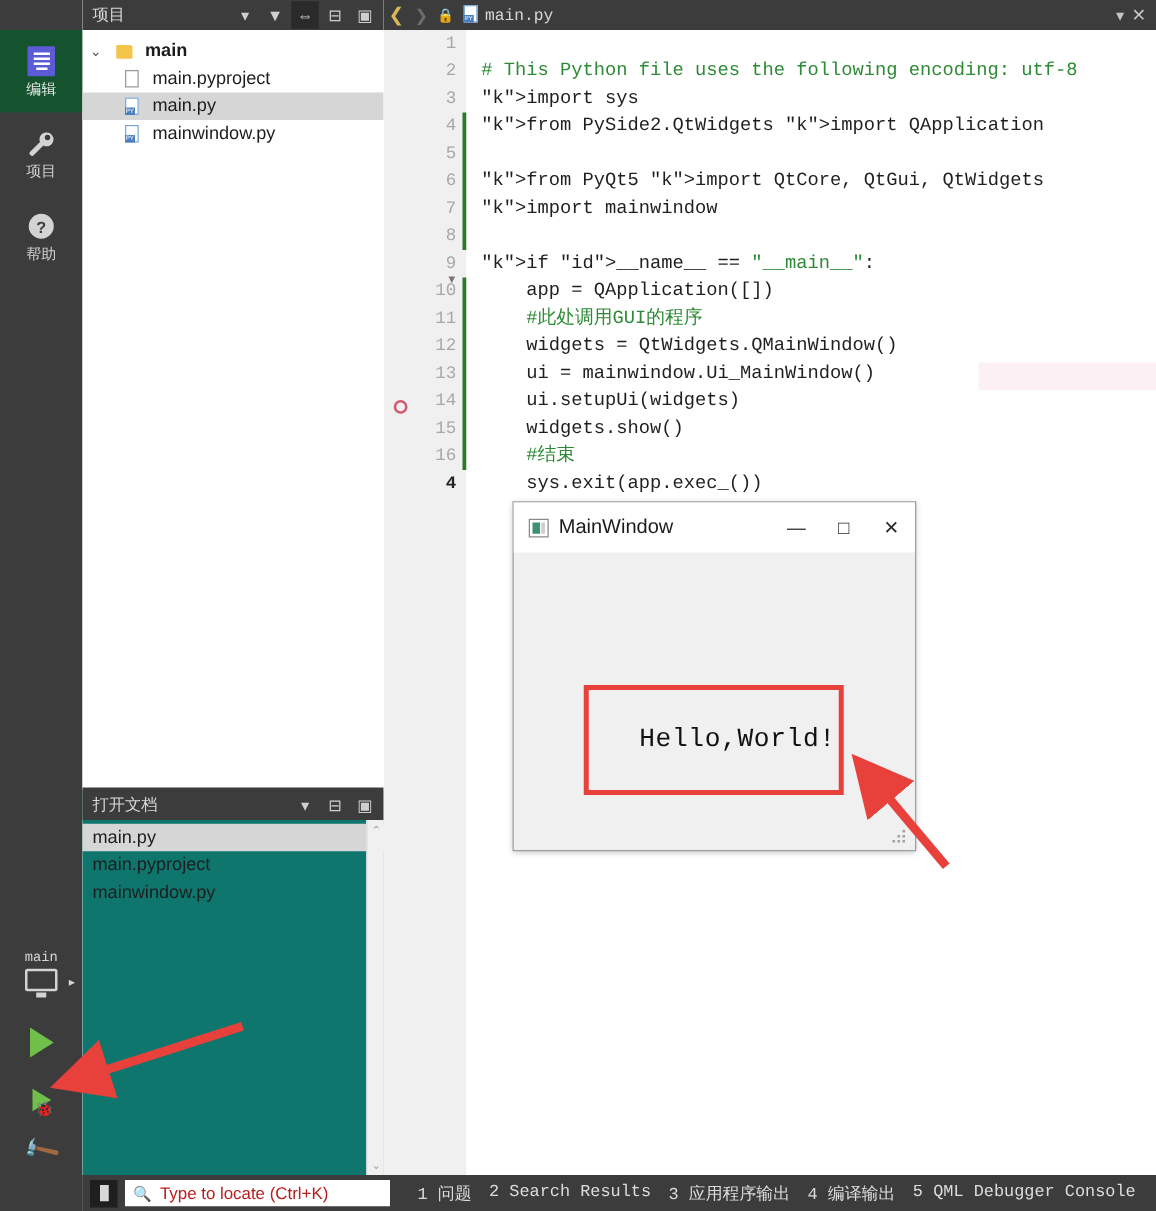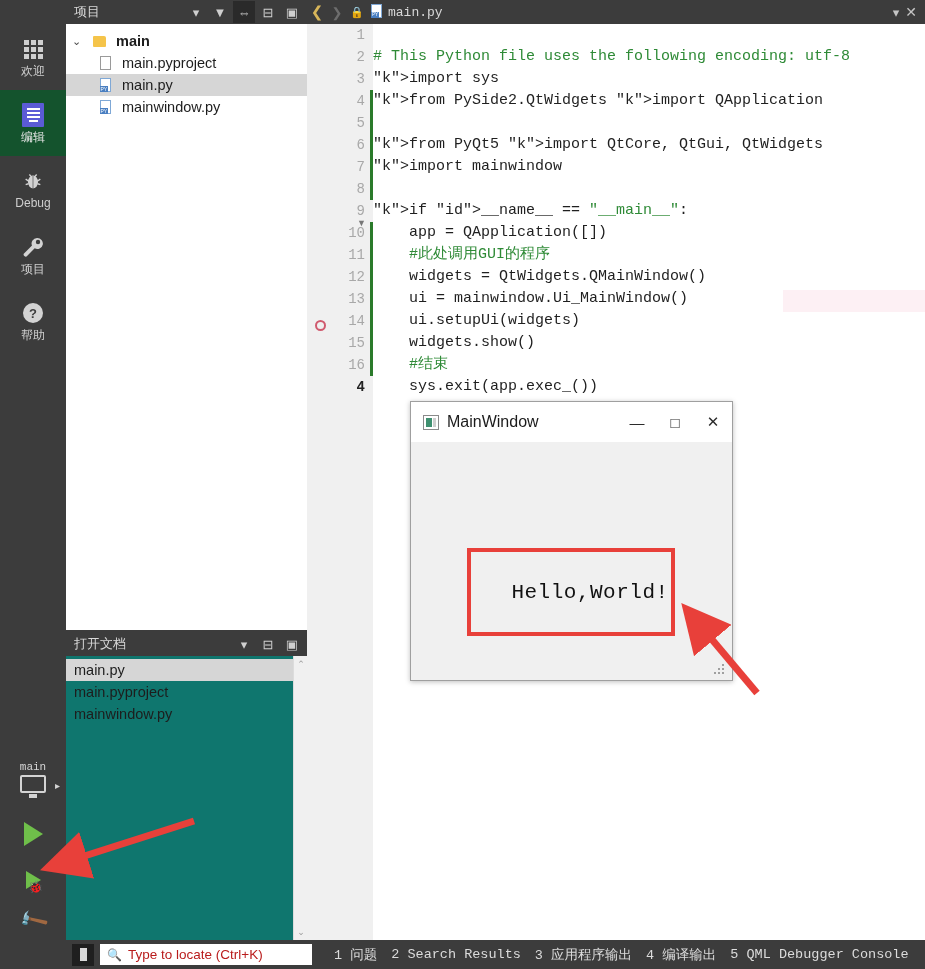--- a/index.html
+++ b/index.html
@@ -101,21 +101,21 @@
     height: 22px; line-height: 22px; text-align:right; padding-right: 8px;
     font-family:"Liberation Mono", monospace; font-size: 14px; color:#a8a8a8;
   }
   .gutter .ln.cur { color:#222; font-weight:bold; }
   .bp { position:absolute; left: 8px; width: 11px; height: 11px; border-radius:50%; border:2px solid #d05a6e; }
   .fold { position:absolute; left: 50px; color:#777; font-size: 9px; }
   .chg { position:absolute; left: 63px; width: 3px; background:#2a7a2a; }
   .code {
     position:absolute; left:66px; top:0; right:4px; height:100%;
     font-family:"Liberation Mono", monospace; font-size: 15px; line-height: 22px;
-    white-space: pre; color:#1f1f1f; padding-left: 0;
+    white-space: pre; color:#1f1f1f; padding-left: 12px;
   }
   .cm { color:#2e8a36; }
   .st { color:#2e8a36; }
   .hl-band { position:absolute; right:0; top:266px; width:142px; height:22px; background:#fdf0f4; }
 
   
   .mw {
     position:absolute; left:410px; top:401px; width:323px; height:280px;
     background:#f0f0f0; border:1px solid #9f9f9f; box-shadow: 0 1px 5px rgba(0,0,0,.25);
   }
@@ -162,60 +162,34 @@
   .bottom-left-fill { position:absolute; left:0; bottom:0; width:66px; height:29px; background:#3c3c3c; }
 </style>
 </head>
 <body>
 
 <div id="app">
 
   <div class="modebar">
     <div class="modebar-top">
 
-      <div class="mode-item">
-        <div class="mode-icon">
-          <div class="grid-icon">
-              <i></i>
-              <i></i>
-              <i></i>
-              <i></i>
-              <i></i>
-              <i></i>
-              <i></i>
-              <i></i>
-              <i></i>
-            </div>
-        </div>
-        <div class="mode-label">欢迎</div>
-      </div>
 
       <div class="mode-item active">
         <div class="mode-icon">
           <div class="edit-icon">
               <i></i>
               <i></i>
               <i></i>
               <i style="width:9px"></i>
             </div>
         </div>
         <div class="mode-label">编辑</div>
       </div>
 
 
-      <div class="mode-item">
-        <div class="mode-icon">
-          <svg width="22" height="22" viewBox="0 0 24 24">
-            <ellipse cx="12" cy="13" rx="5.5" ry="7" fill="#d3d3d3"></ellipse>
-            <rect x="11.3" y="6" width="1.4" height="14" fill="#8d8d8d"></rect>
-            <path d="M4 10l3 2M20 10l-3 2M4 16l3-1M20 16l-3-1M8 5l2 2M16 5l-2 2" stroke="#d3d3d3" stroke-width="1.5" fill="none"></path>
-          </svg>
-        </div>
-        <div class="mode-label">Debug</div>
-      </div>
 
       <div class="mode-item">
         <div class="mode-icon">
           <svg width="24" height="24" viewBox="0 0 24 24">
             <path d="M16 3a5.5 5.5 0 00-5 7.6L3.5 18a2 2 0 102.8 2.8l7.4-7.5A5.5 5.5 0 1016 3z" fill="#d3d3d3"></path>
             <circle cx="17" cy="7" r="2.2" fill="#3c3c3c"></circle>
           </svg>
         </div>
         <div class="mode-label">项目</div>
       </div>

